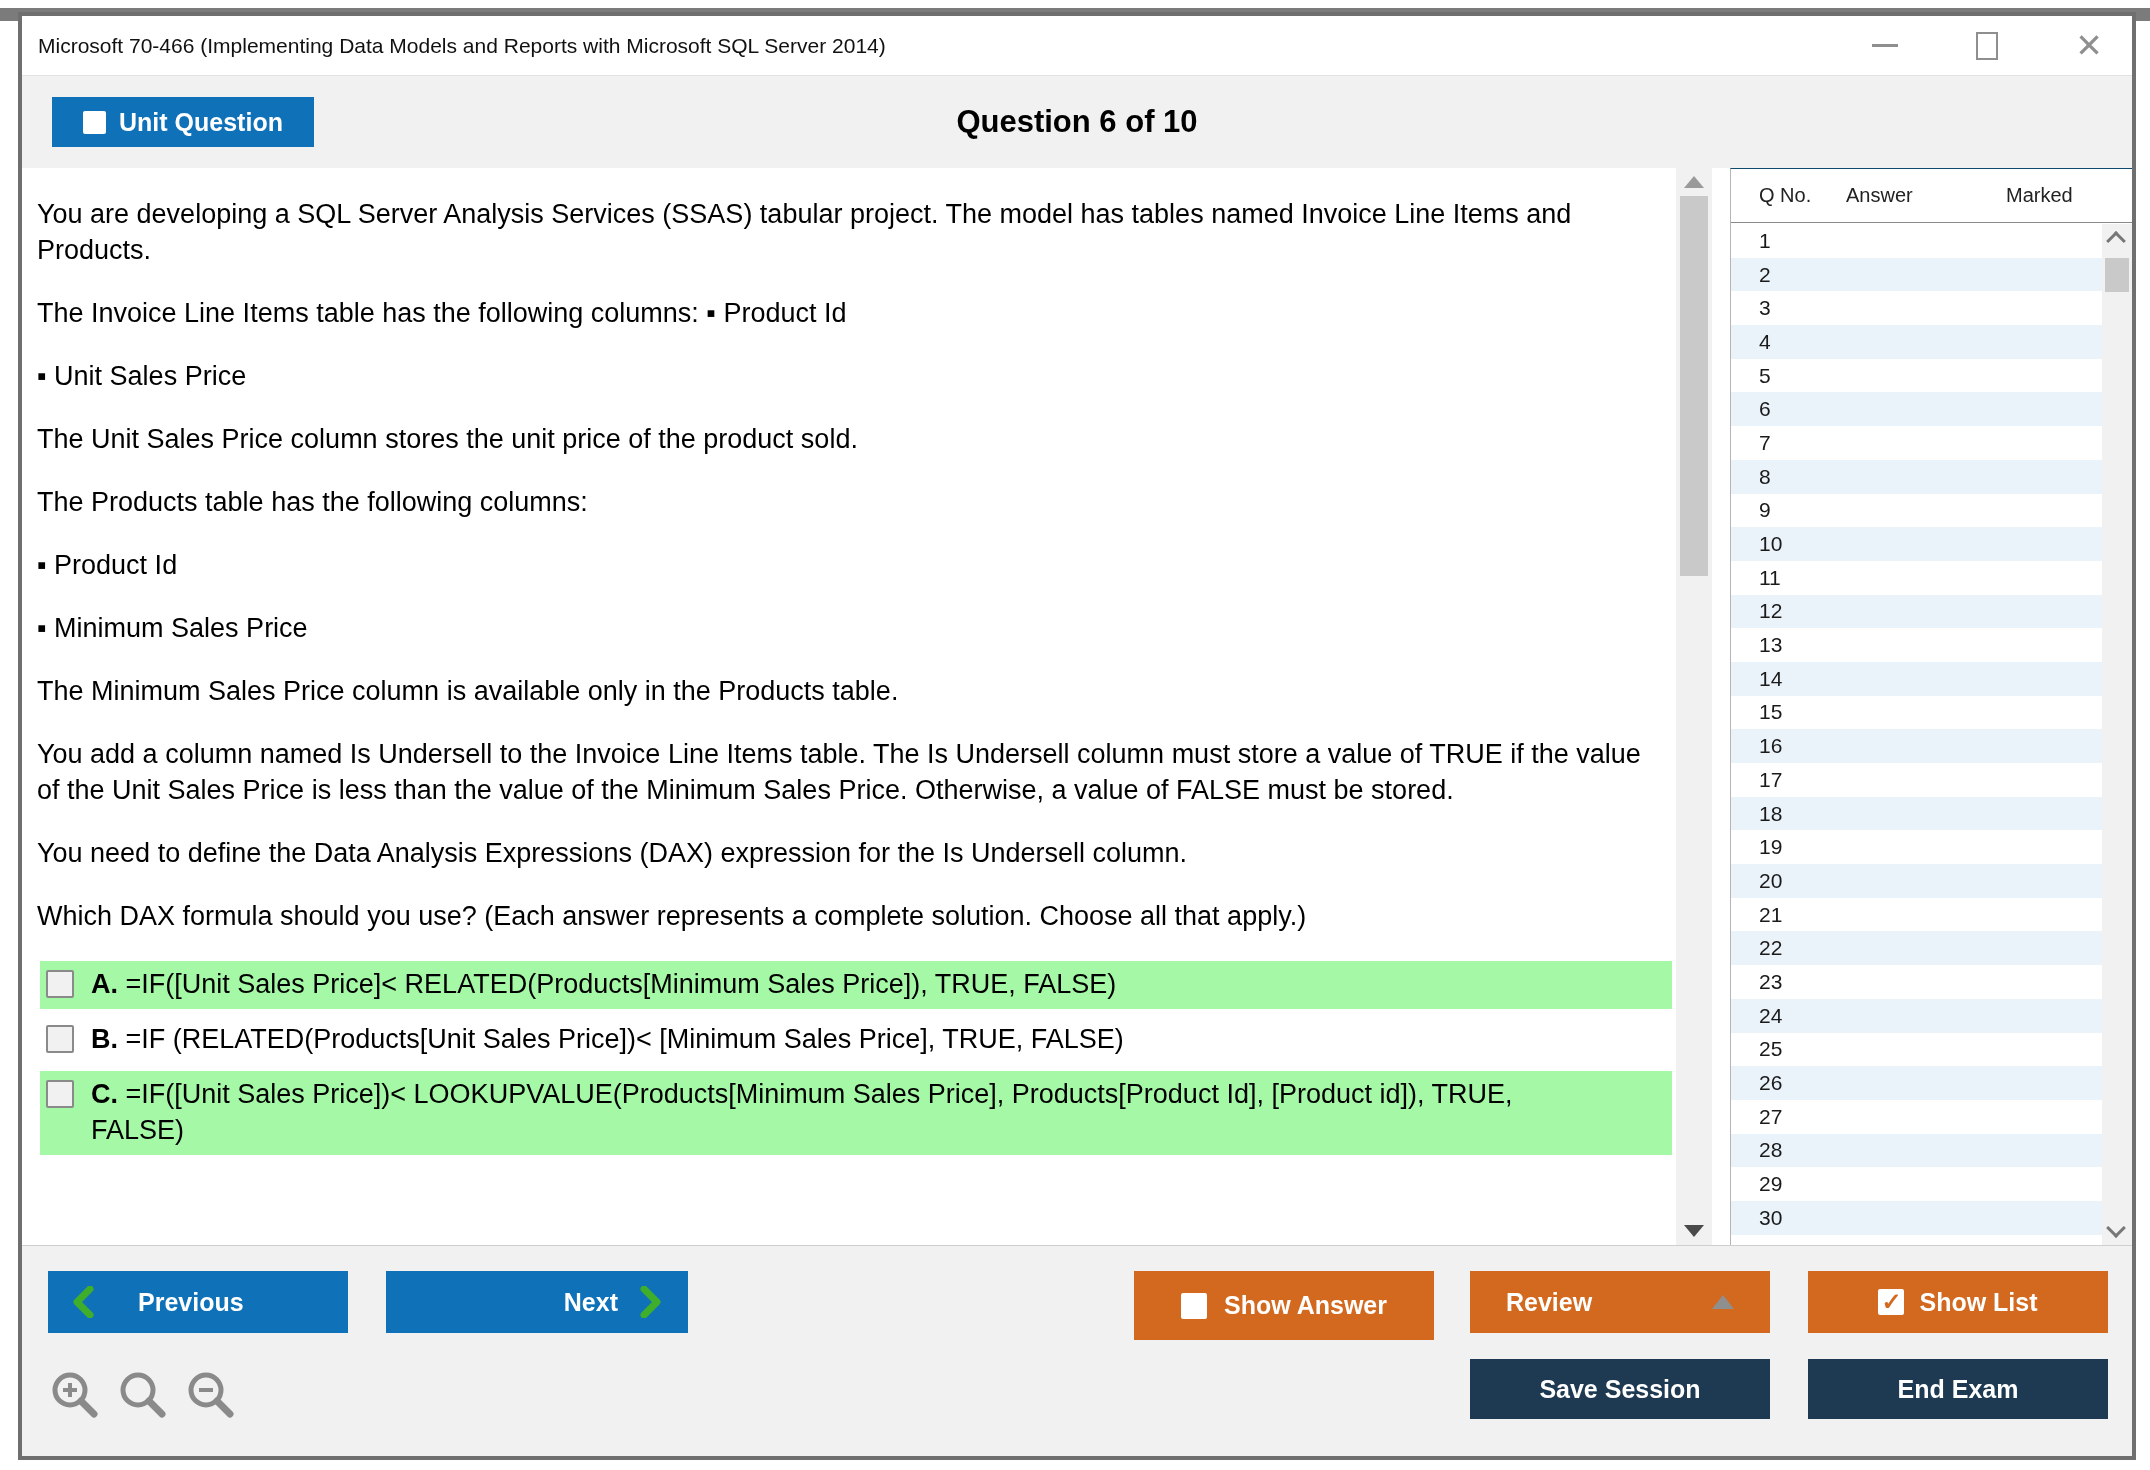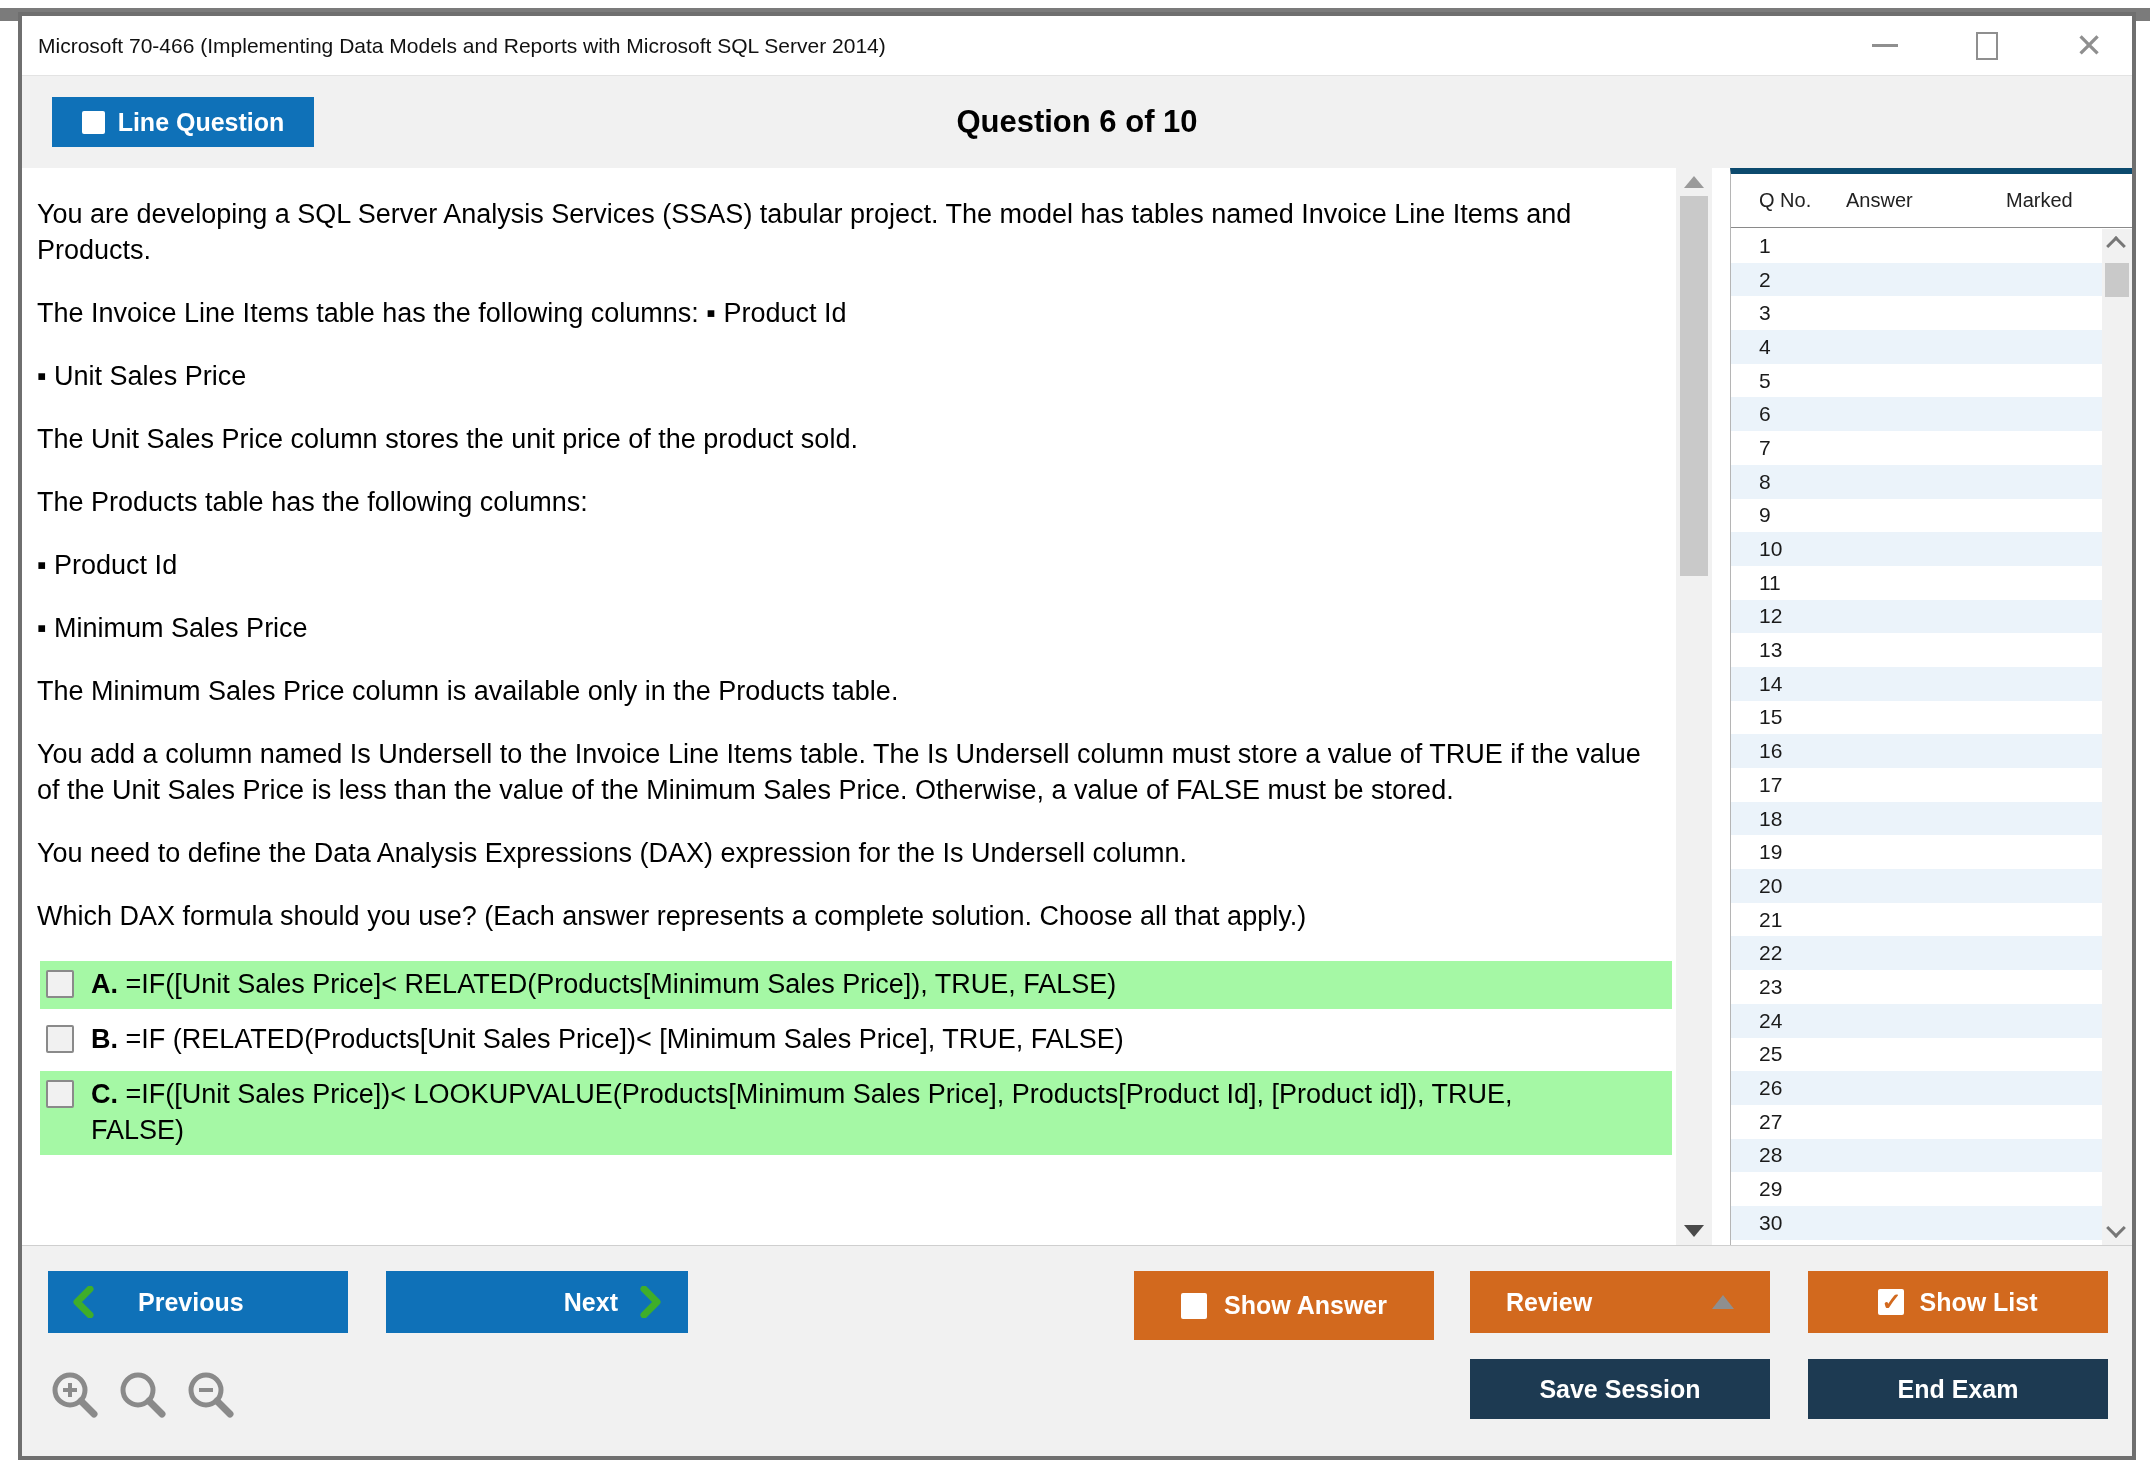--- a/index.html
+++ b/index.html
@@ -50,21 +50,21 @@
   .opt-letter{font-weight:bold}
   
   .v-scrollbar{position:absolute;right:0;top:0;width:36px;height:100%;background:#f1f1f1}
   .sb-arrow-up{position:absolute;left:8px;top:8px;width:0;height:0;
     border-left:10px solid transparent;border-right:10px solid transparent;border-bottom:12px solid #9a9a9a}
   .sb-arrow-down{position:absolute;left:8px;bottom:8px;width:0;height:0;
     border-left:10px solid transparent;border-right:10px solid transparent;border-top:12px solid #4a4a4a}
   .sb-thumb{position:absolute;left:4px;top:28px;width:28px;height:380px;background:#c9c9c9}
   .gap-col{width:18px;background:#fff}
   
-  .sidebar{width:402px;height:100%;background:#fff;border-left:1px solid #b5b5b5;border-top:6px solid #0c4a6e;position:relative}
+  .sidebar{width:402px;height:100%;background:#fff;border-left:1px solid #b5b5b5;border-top:1px solid #0c4a6e;position:relative}
   .sb-header{height:54px;border-bottom:1px solid #8a8a8a;display:flex;align-items:center;font-size:20px;color:#222;background:#fff}
   .sb-h-q{flex:0 0 115px;padding-left:28px}
   .sb-h-a{flex:0 0 160px}
   .sb-h-m{flex:1}
   .sb-body{position:absolute;top:55px;bottom:0;left:0;right:30px;overflow:hidden}
   .sb-row{height:33.7px;display:flex;align-items:center;font-size:21px;color:#1a1a1a;background:#fff}
   .sb-row.alt{background:#ebf3fa}
   .sb-cell-q{flex:0 0 115px;padding-left:28px}
   .sb-cell-a{flex:0 0 160px}
   .sb-cell-m{flex:1}
@@ -112,21 +112,21 @@
       <span class="win-btn">
           <span class="close-glyph">✕</span>
         </span>
     </div>
   </div>
 
   <div class="header-band">
     <div class="q-counter">Question 6 of 10</div>
     <div class="mark-btn">
       <span class="mark-cb"></span>
-      <span>Line Question</span>
+      <span>Unit Question</span>
     </div>
   </div>
 
   <div class="content-row">
 
     <div class="main-panel">
       <div class="main-text">
         <p>You are developing a SQL Server Analysis Services (SSAS) tabular project. The model has tables named Invoice Line Items and Products.</p>
         <p>The Invoice Line Items table has the following columns: ▪ Product Id</p>
         <p>▪ Unit Sales Price</p>

